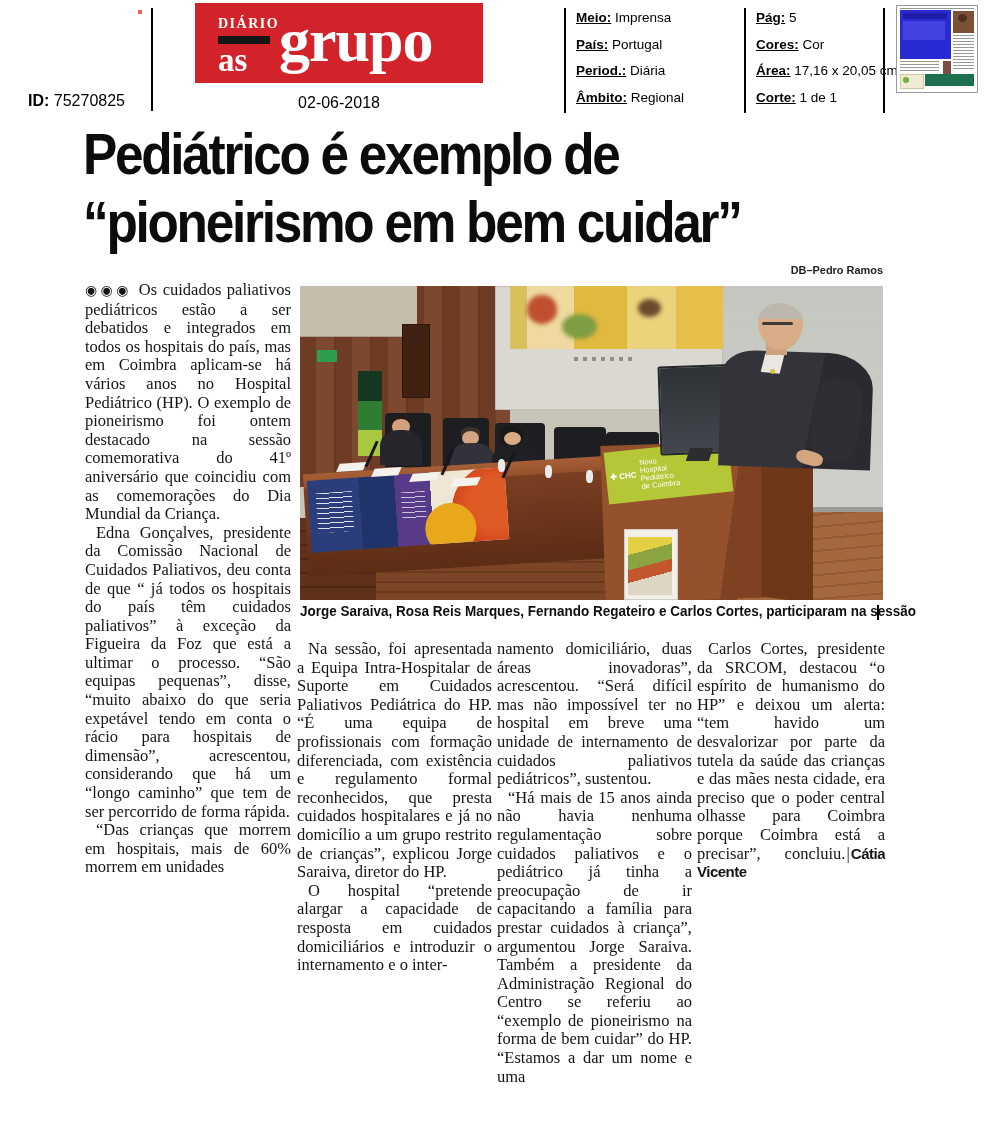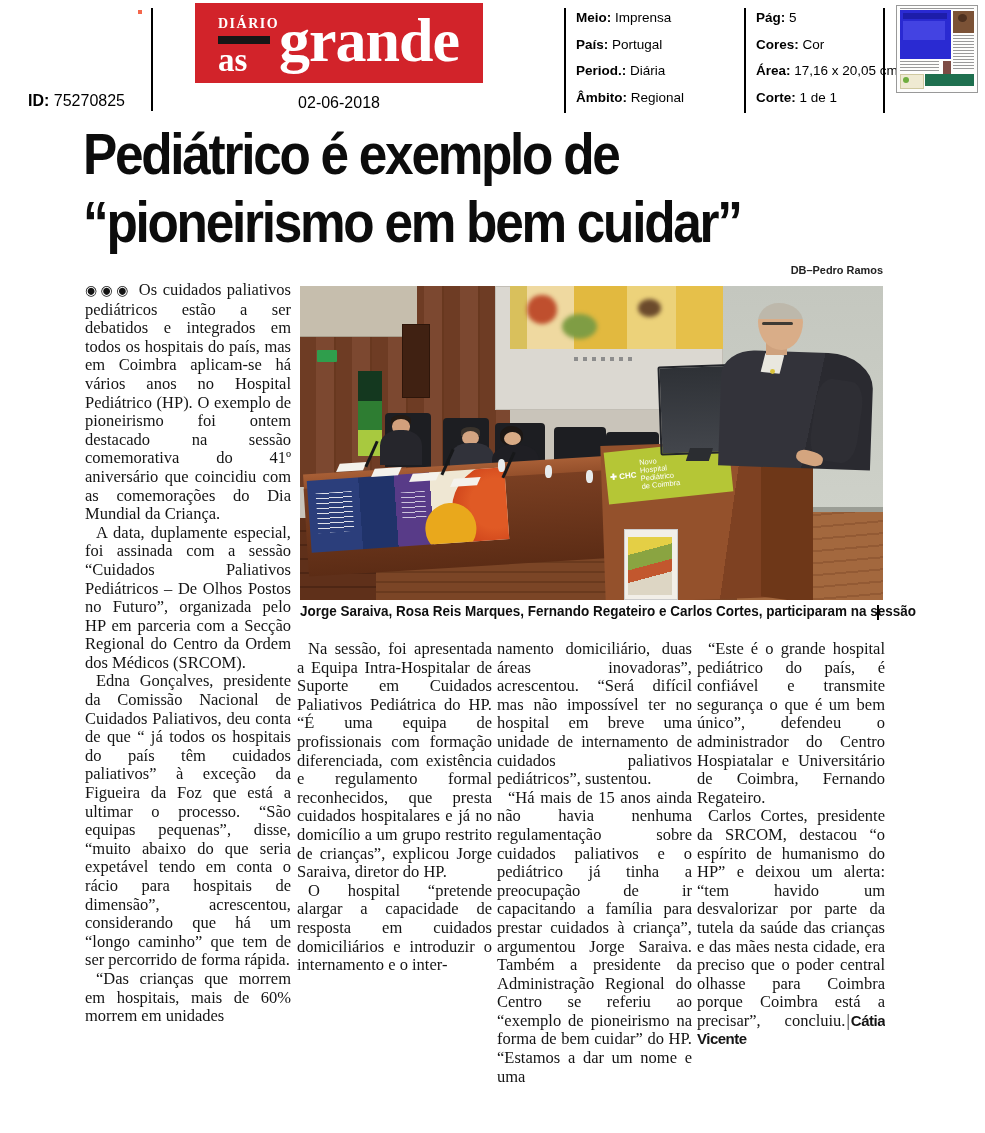--- a/index.html
+++ b/index.html
@@ -25,21 +25,21 @@
   .paper-logo .as{position:absolute;left:23px;top:41px;color:#fff;font-weight:bold;font-size:33px;line-height:1;}
   .paper-logo .beiras{position:absolute;left:84px;top:6px;color:#fff;font-weight:bold;
                       font-size:62px;line-height:1;letter-spacing:-1px;}
   .date{position:absolute;left:195px;top:94px;width:288px;text-align:center;
         font-family:"Liberation Sans",sans-serif;font-size:16px;color:#000;}
 
   .meta-col{position:absolute;top:10px;font-family:"Liberation Sans",sans-serif;font-size:13.5px;color:#000;}
   #meta-left{left:576px;}
   #meta-right{left:756px;}
   .meta-row{margin-bottom:11.5px;white-space:nowrap;}
-  .meta-label{font-weight:bold;}
+  .meta-label{font-weight:bold;text-decoration:underline;}
 
   
   .thumb{position:absolute;left:896px;top:5px;width:80px;height:86px;background:#fdfdfc;
          border:1px solid #999;}
   .th{position:absolute;}
 
   
   .headline{position:absolute;left:83px;top:120px;font-family:"Liberation Sans",sans-serif;
             font-weight:bold;font-size:57px;line-height:68px;letter-spacing:-2.5px;color:#0c0c0c;
             transform:scaleX(0.9);transform-origin:left top;white-space:nowrap;}
@@ -85,21 +85,21 @@
 
   <div class="hdiv" style="left:151px;top:8px;height:103px;"></div>
   <div class="hdiv" style="left:564px;top:8px;height:105px;"></div>
   <div class="hdiv" style="left:744px;top:8px;height:105px;"></div>
   <div class="hdiv" style="left:883px;top:8px;height:105px;"></div>
 
   <div class="paper-logo">
     <span class="diario">DIÁRIO</span>
     <span class="bar"></span>
     <span class="as">as</span>
-    <span class="beiras">grande</span>
+    <span class="beiras">grupo</span>
   </div>
   <div class="date">02-06-2018</div>
 
   <div id="meta-left" class="meta-col">
       <div class="meta-row"><span class="meta-label">Meio:</span><span> Imprensa</span></div>
       <div class="meta-row"><span class="meta-label">País:</span><span> Portugal</span></div>
       <div class="meta-row"><span class="meta-label">Period.:</span><span> Diária</span></div>
       <div class="meta-row"><span class="meta-label">Âmbito:</span><span> Regional</span></div>
     </div>
   <div id="meta-right" class="meta-col">
@@ -219,29 +219,27 @@
     <div class="ph" style="left:79.3%;top:11.5%;width:5.2%;height:0.9%;background:#3e3a34;border-radius:2px;"></div>
     <div class="ph" style="left:88%;top:30%;width:8%;height:26%;background:#2e2e34;transform:rotate(8deg);border-radius:30%;"></div>
     <div class="ph" style="left:85%;top:52.5%;width:4.6%;height:4.5%;background:#d4a57f;border-radius:40%;transform:rotate(15deg);"></div>
   </div>
 
   <div class="caption">Jorge Saraiva, Rosa Reis Marques, Fernando Regateiro e Carlos Cortes, participaram na sessão</div>
   <div class="caption-end"></div>
 
   <div id="col1" class="bodycol">
       <p class="body-p"><span class="bullets">◉◉◉ </span>Os cuidados paliativos pediátricos estão a ser debatidos e integrados em todos os hospitais do país, mas em Coimbra aplicam-se há vários anos no Hospital Pediátrico (HP). O exemplo de pioneirismo foi ontem destacado na sessão comemorativa do 41º aniversário que coincidiu com as comemorações do Dia Mundial da Criança.</p>
-      <p class="body-p indent">A data, duplamente especial, foi assinada com a sessão “Cuidados Paliativos Pediátricos – De Olhos Postos no Futuro”, organizada pelo HP em parceria com a Secção Regional do Centro da Ordem dos Médicos (SRCOM).</p>
       <p class="body-p indent">Edna Gonçalves, presidente da Comissão Nacional de Cuidados Paliativos, deu conta de que “ já todos os hospitais do país têm cuidados paliativos” à exceção da Figueira da Foz que está a ultimar o processo. “São equipas pequenas”, disse, “muito abaixo do que seria expetável tendo em conta o rácio para hospitais de dimensão”, acrescentou, considerando que há um “longo caminho” que tem de ser percorrido de forma rápida.</p>
       <p class="body-p indent">“Das crianças que morrem em hospitais, mais de 60% morrem em unidades</p>
     </div>
   <div id="col2" class="bodycol">
       <p class="body-p indent">Na sessão, foi apresentada a Equipa Intra-Hospitalar de Suporte em Cuidados Paliativos Pediátrica do HP. “É uma equipa de profissionais com formação diferenciada, com existência e regulamento formal reconhecidos, que presta cuidados hospitalares e já no domicílio a um grupo restrito de crianças”, explicou Jorge Saraiva, diretor do HP.</p>
       <p class="body-p indent">O hospital “pretende alargar a capacidade de resposta em cuidados domiciliários e introduzir o internamento e o inter-</p>
     </div>
   <div id="col3" class="bodycol">
       <p class="body-p">namento domiciliário, duas áreas inovadoras”, acrescentou. “Será difícil mas não impossível ter no hospital em breve uma unidade de internamento de cuidados paliativos pediátricos”, sustentou.</p>
       <p class="body-p indent">“Há mais de 15 anos ainda não havia nenhuma regulamentação sobre cuidados paliativos e o pediátrico já tinha a preocupação de ir capacitando a família para prestar cuidados à criança”, argumentou Jorge Saraiva. Também a presidente da Administração Regional do Centro se referiu ao “exemplo de pioneirismo na forma de bem cuidar” do HP. “Estamos a dar um nome e uma</p>
     </div>
   <div id="col4" class="bodycol">
-      <p class="body-p indent">“Este é o grande hospital pediátrico do país, é confiável e transmite segurança o que é um bem único”, defendeu o administrador do Centro Hospiatalar e Universitário de Coimbra, Fernando Regateiro.</p>
       <p class="body-p indent">Carlos Cortes, presidente da SRCOM, destacou “o espírito de humanismo do HP” e deixou um alerta: “tem havido um desvalorizar por parte da tutela da saúde das crianças e das mães nesta cidade, era preciso que o poder central olhasse para Coimbra porque Coimbra está a precisar”, concluiu.<span class="author-sep">|</span><span class="author">Cátia Vicente</span></p>
     </div>
 </div>
 
 </body></html>

